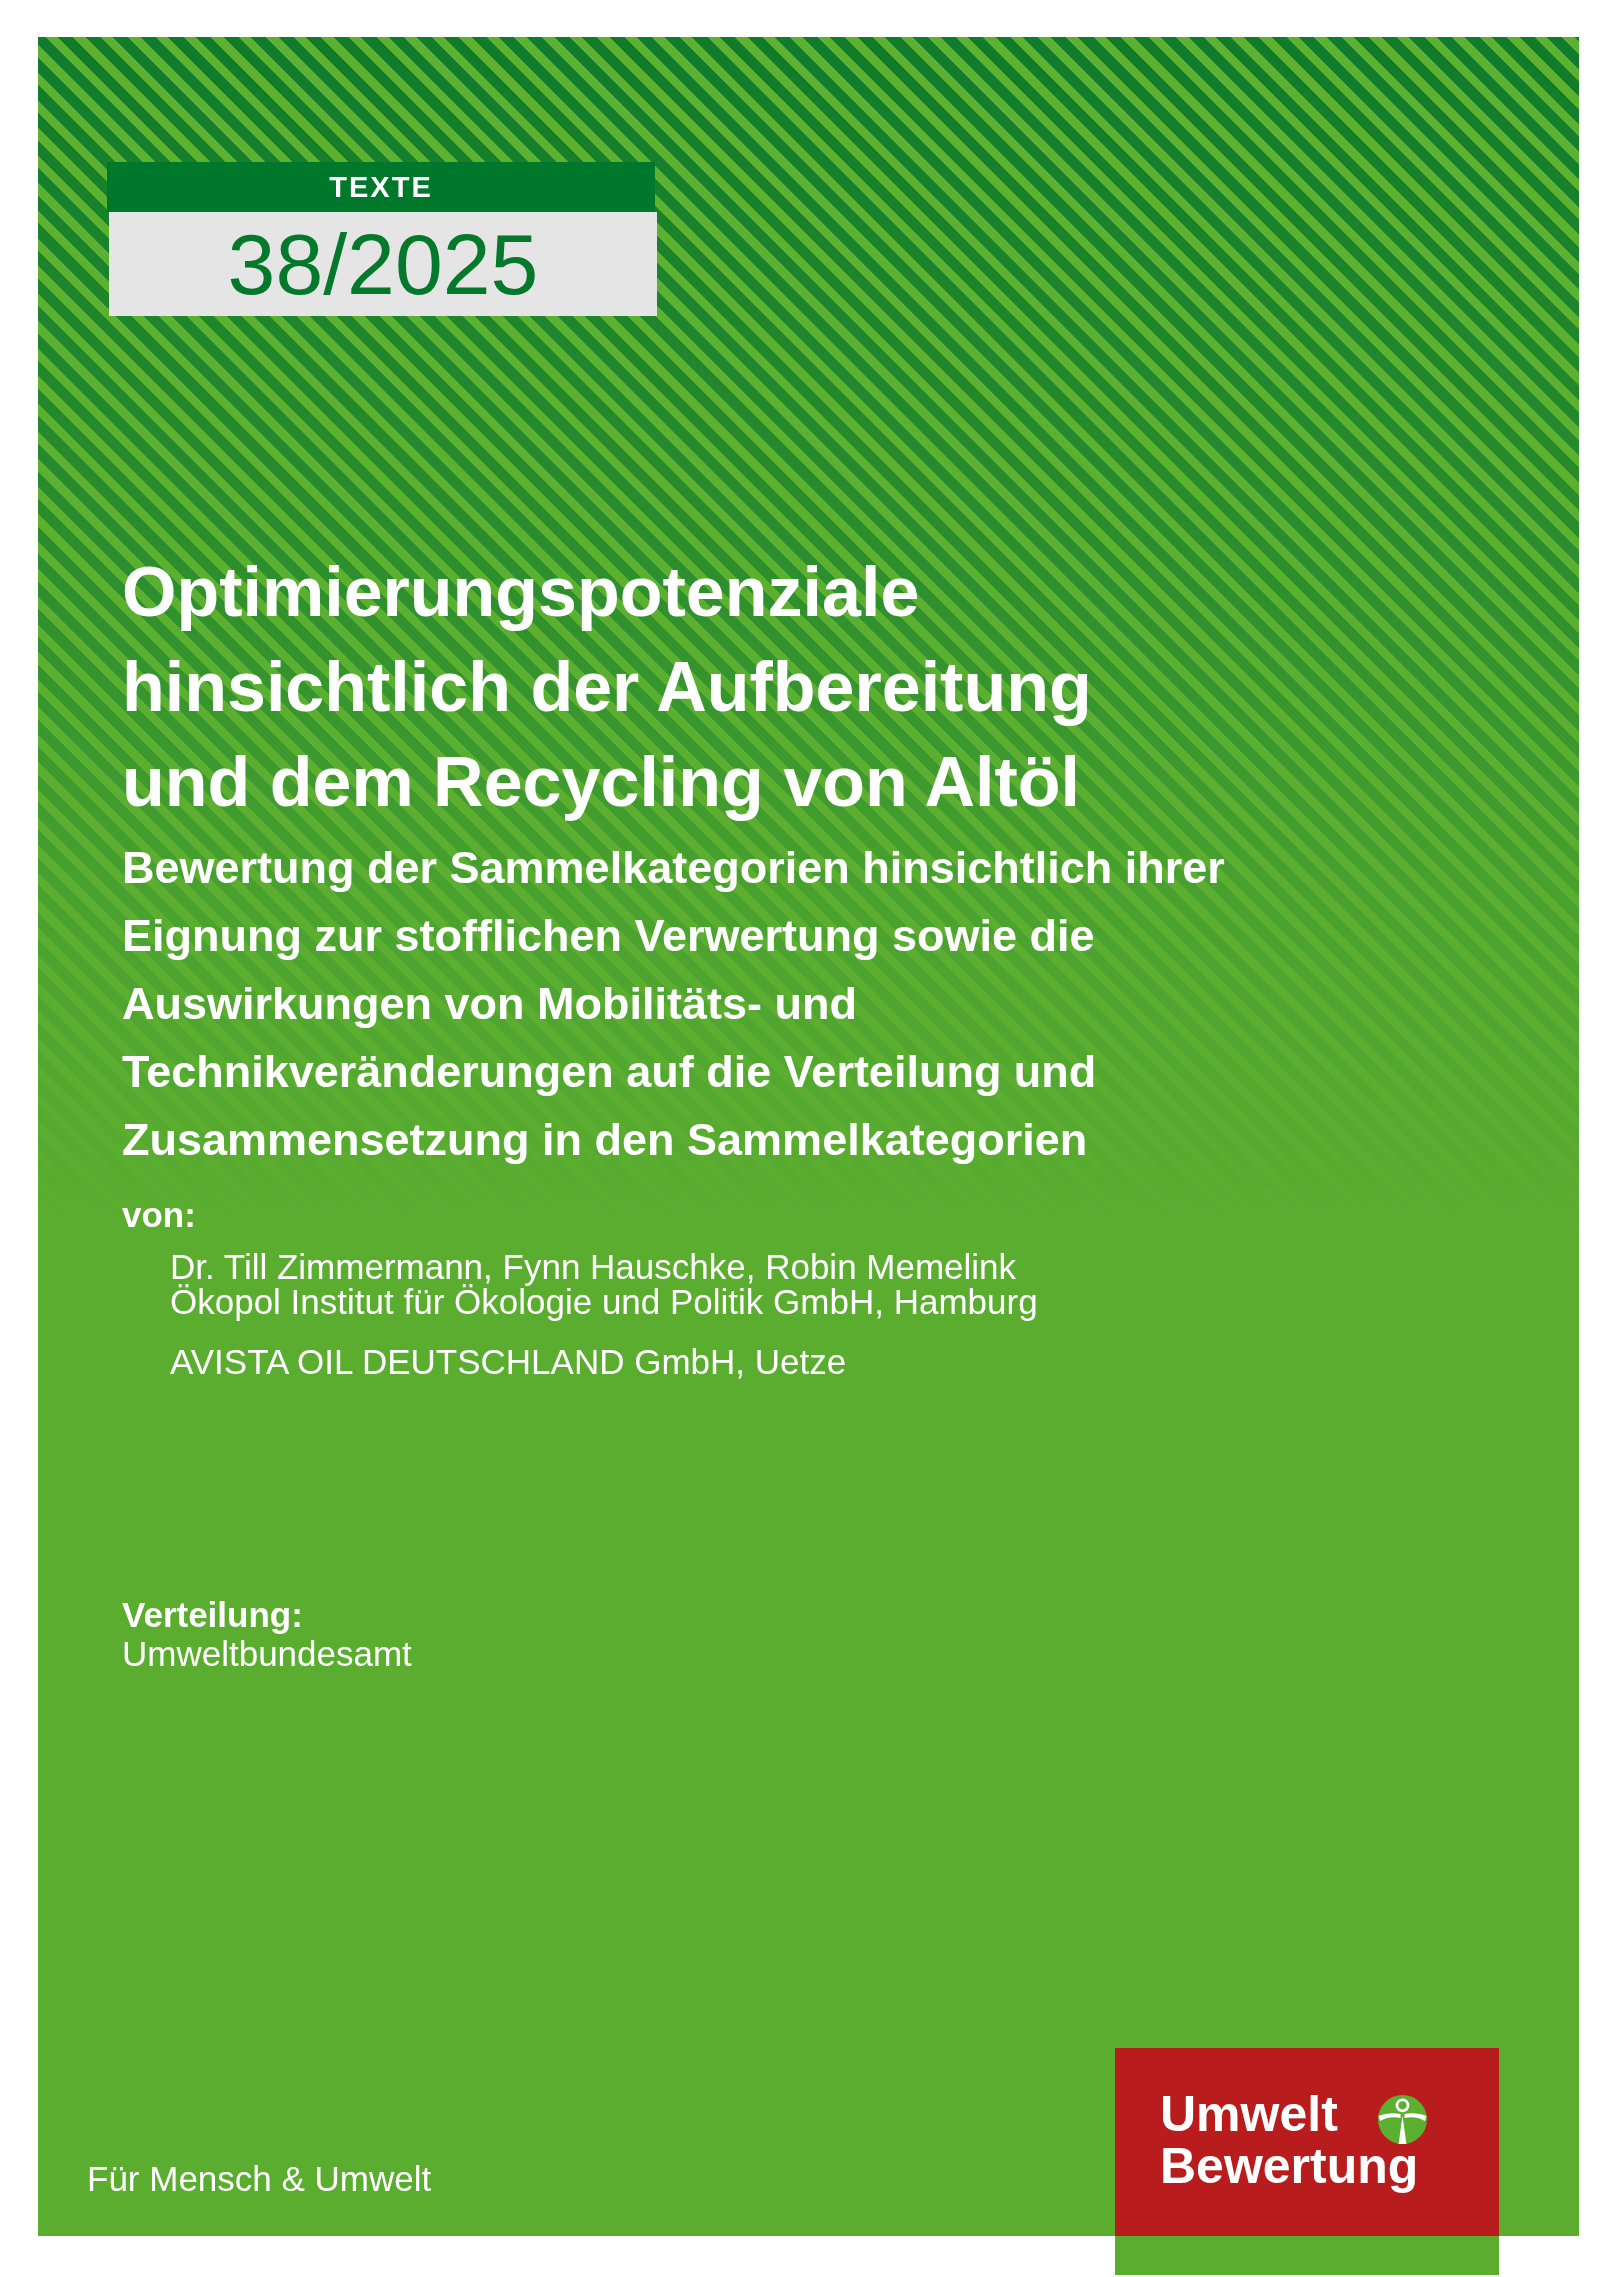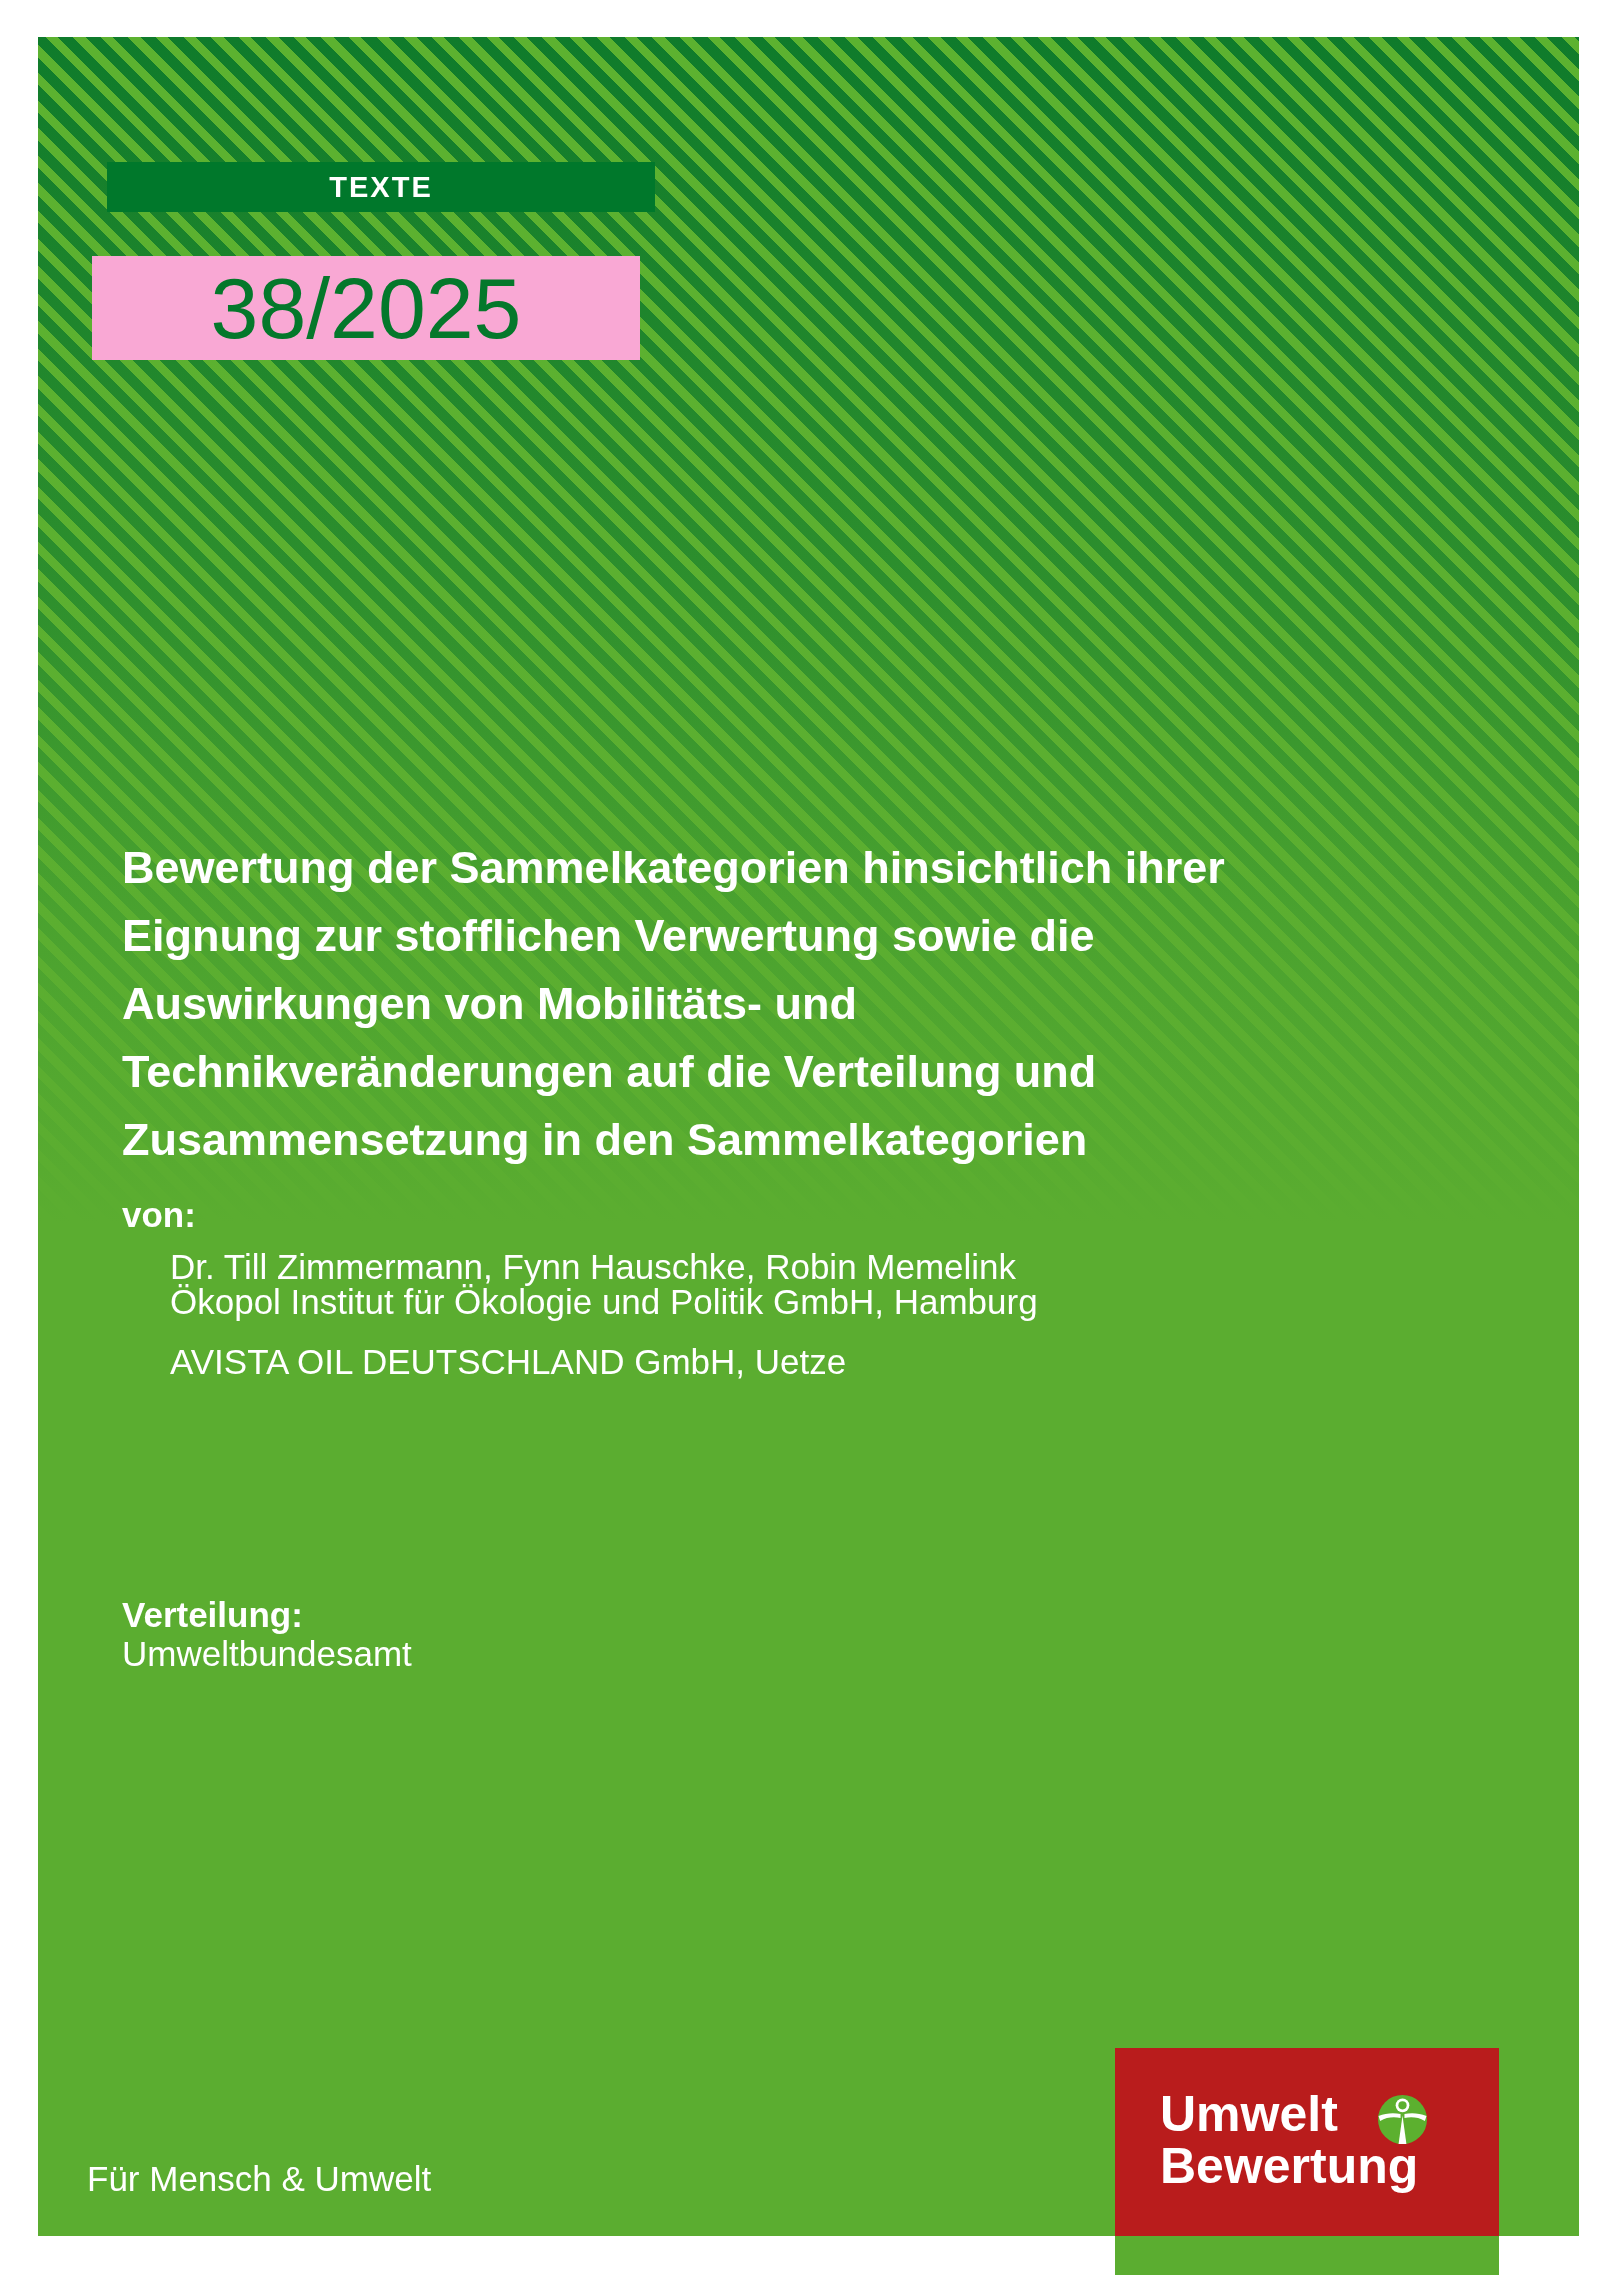--- a/index.html
+++ b/index.html
@@ -38,23 +38,23 @@
 
   .texte-box{
     position:absolute;left:69px;top:125px;width:548px;height:50px;
     background:#00782b;
     display:flex;align-items:center;justify-content:center;
   }
   .texte-box span{
     color:#ffffff;font-size:29px;font-weight:bold;letter-spacing:2px;
   }
   .issue-box{
-    position:absolute;left:54px;top:175px;width:548px;height:104px;
-    background:#f9a8d4;
-    display:flex;align-items:center;justify-content:center;margin-top:44px;
+    position:absolute;left:71px;top:175px;width:548px;height:104px;
+    background:#e5e5e5;
+    display:flex;align-items:center;justify-content:center;
   }
   .issue-box span{
     color:#04782b;font-size:86px;font-weight:400;letter-spacing:0px;
   }
 
   .report-type{
     position:absolute;left:84px;top:427px;
     color:#ffffff;font-size:51px;font-weight:bold;line-height:51px;
   }
   .title{
@@ -113,20 +113,25 @@
     <div class="content">
 
       <div class="texte-box">
         <span>TEXTE</span>
       </div>
       <div class="issue-box">
         <span>38/2025</span>
       </div>
 
 
+      <div class="title">
+        <div>Optimierungspotenziale</div>
+        <div>hinsichtlich der Aufbereitung</div>
+        <div>und dem Recycling von Altöl</div>
+      </div>
 
       <div class="subtitle">
         <div>Bewertung der Sammelkategorien hinsichtlich ihrer</div>
         <div>Eignung zur stofflichen Verwertung sowie die</div>
         <div>Auswirkungen von Mobilitäts- und</div>
         <div>Technikveränderungen auf die Verteilung und</div>
         <div>Zusammensetzung in den Sammelkategorien</div>
       </div>
 
       <div class="von">von:</div>

